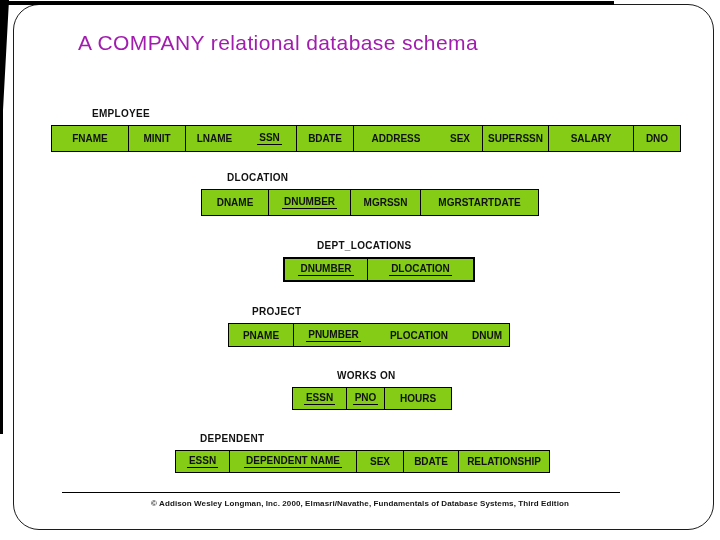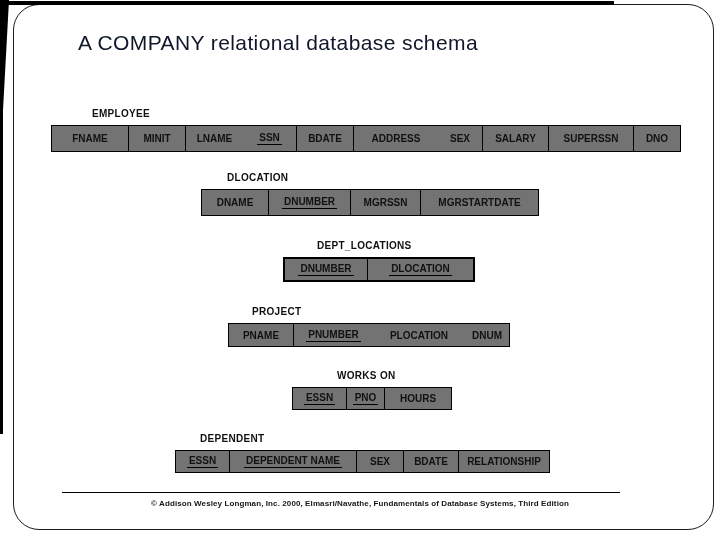--- a/index.html
+++ b/index.html
@@ -10,30 +10,30 @@
   
   .frame{
     position:absolute;left:13px;top:4px;width:699px;height:524px;
     border:1.5px solid #1c1c1c;border-radius:26px;background:transparent;
   }
   
   .edge-top{position:absolute;left:0;top:1px;width:614px;height:4px;background:#000;}
   .edge-left{position:absolute;left:0;top:0;width:10px;height:434px;}
   
   .title{
-    position:absolute;left:78px;top:31px;font-size:21px;color:#0f172a;
+    position:absolute;left:78px;top:31px;font-size:21px;color:#a21caf;
     letter-spacing:.4px;white-space:nowrap;
   }
   
   .relation{position:absolute;}
   .rel-label{
     font-size:10px;font-weight:bold;color:#111;letter-spacing:.3px;
     height:12px;line-height:12px;margin-bottom:5px;white-space:nowrap;
   }
-  .rel-row{display:flex;border:1px solid #000;background:#737373;width:max-content;}
+  .rel-row{display:flex;border:1px solid #000;background:#84cc16;width:max-content;}
   .cell{
     box-sizing:border-box;display:flex;align-items:center;justify-content:center;
     font-size:10px;font-weight:bold;color:#111;border-left:1px solid #000;
     white-space:nowrap;
   }
   .cell:first-child{border-left:none;}
   .cell.key span{border-bottom:1.5px solid #000;padding:0 2px 1px 2px;}
 
   
   #rel-employee{left:51px;top:108px;}
@@ -127,24 +127,24 @@
         <div class="cell">
           <span>BDATE</span>
         </div>
         <div class="cell">
           <span>ADDRESS</span>
         </div>
         <div class="cell">
           <span>SEX</span>
         </div>
         <div class="cell">
+          <span>SUPERSSN</span>
+        </div>
+        <div class="cell">
           <span>SALARY</span>
-        </div>
-        <div class="cell">
-          <span>SUPERSSN</span>
         </div>
         <div class="cell">
           <span>DNO</span>
         </div>
       </div>
     </div>
     <div class="relation" id="rel-department">
       <div class="rel-label">DLOCATION</div>
       <div class="rel-row">
         <div class="cell">

